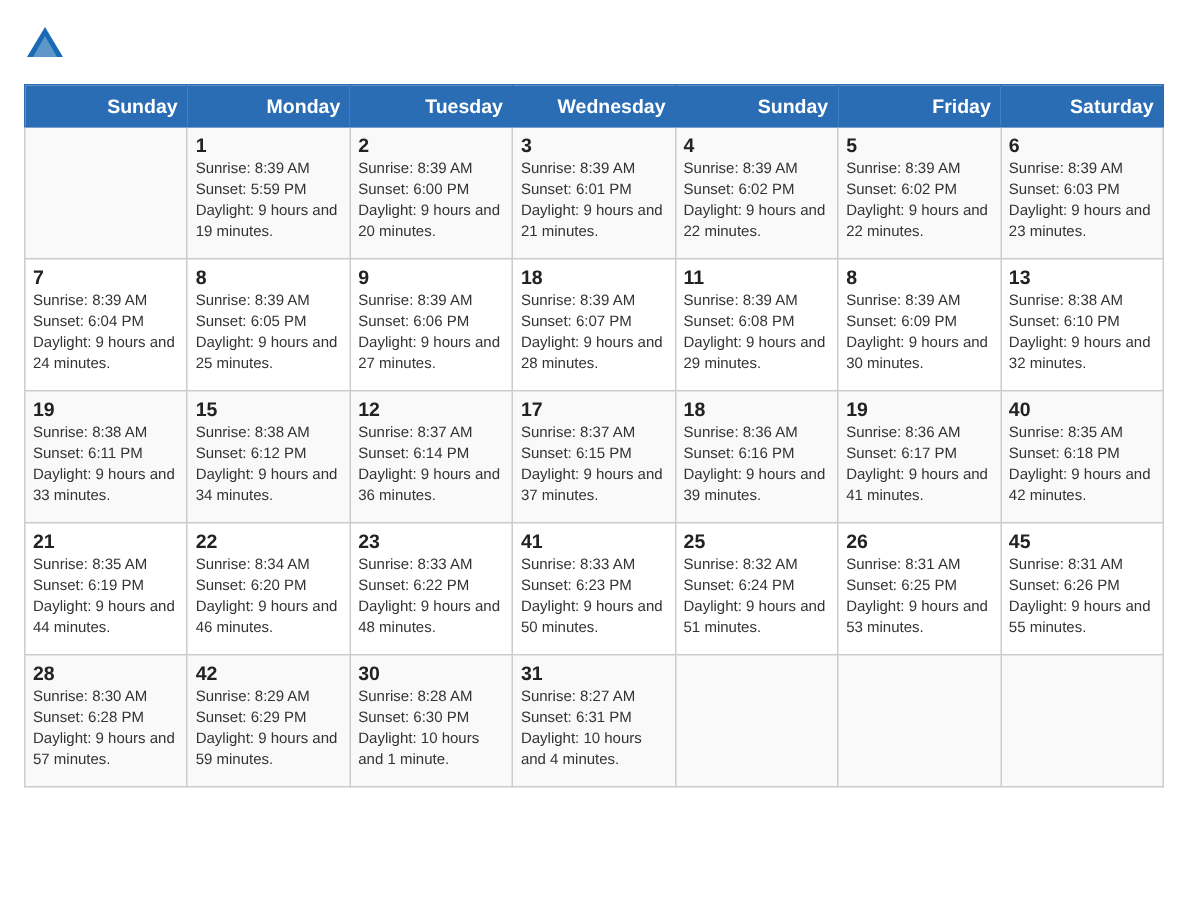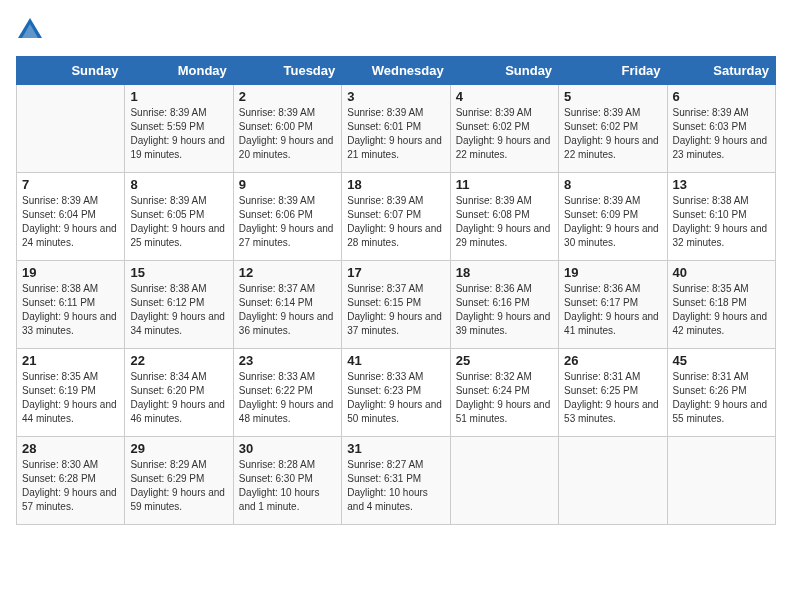--- a/index.html
+++ b/index.html
@@ -239,21 +239,21 @@
           <span class="day-num">45</span>
           <div class="day-info">Sunrise: 8:31 AM<br>Sunset: 6:26 PM<br>Daylight: 9 hours and 55 minutes.</div>
         </td>
       </tr>
       <tr>
         <td>
           <span class="day-num">28</span>
           <div class="day-info">Sunrise: 8:30 AM<br>Sunset: 6:28 PM<br>Daylight: 9 hours and 57 minutes.</div>
         </td>
         <td>
-          <span class="day-num">29</span>
+          <span class="day-num">42</span>
           <div class="day-info">Sunrise: 8:29 AM<br>Sunset: 6:29 PM<br>Daylight: 9 hours and 59 minutes.</div>
         </td>
         <td>
           <span class="day-num">30</span>
           <div class="day-info">Sunrise: 8:28 AM<br>Sunset: 6:30 PM<br>Daylight: 10 hours and 1 minute.</div>
         </td>
         <td>
           <span class="day-num">31</span>
           <div class="day-info">Sunrise: 8:27 AM<br>Sunset: 6:31 PM<br>Daylight: 10 hours and 4 minutes.</div>
         </td>

